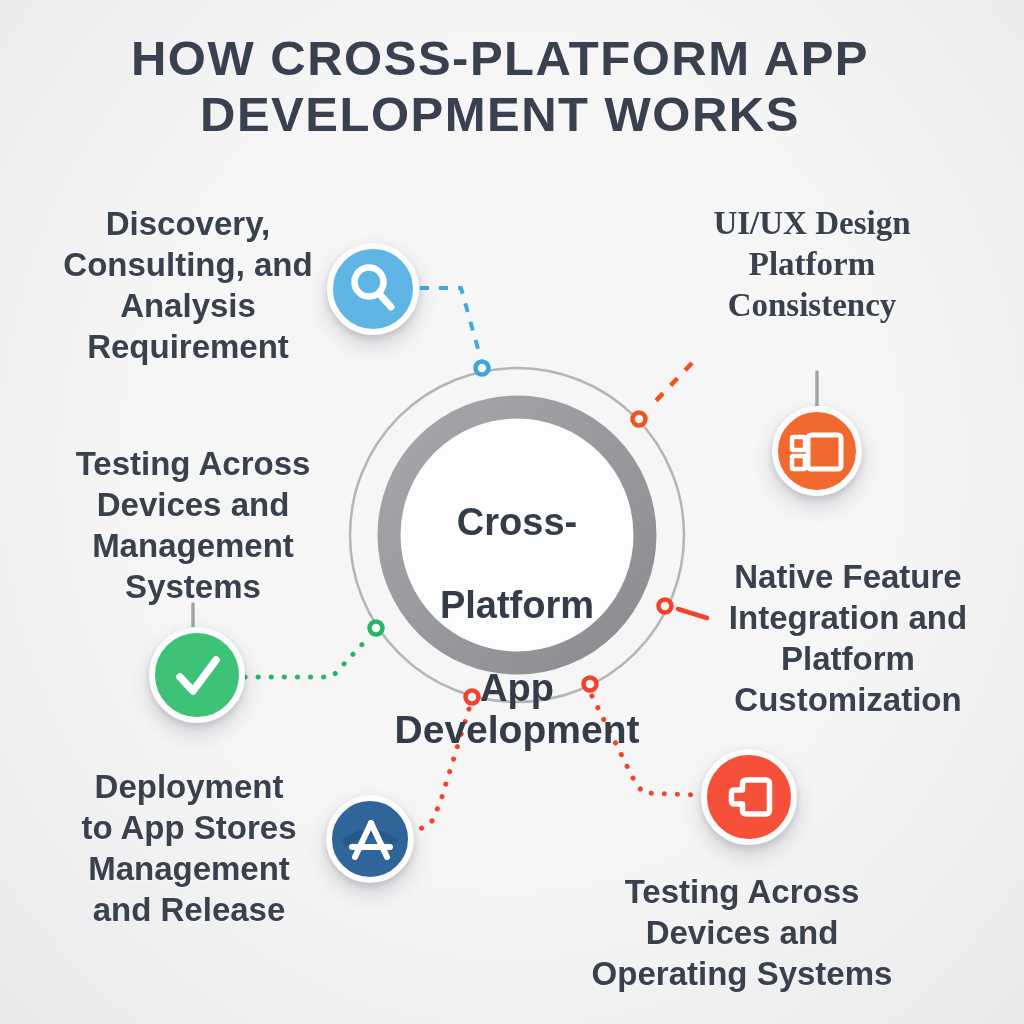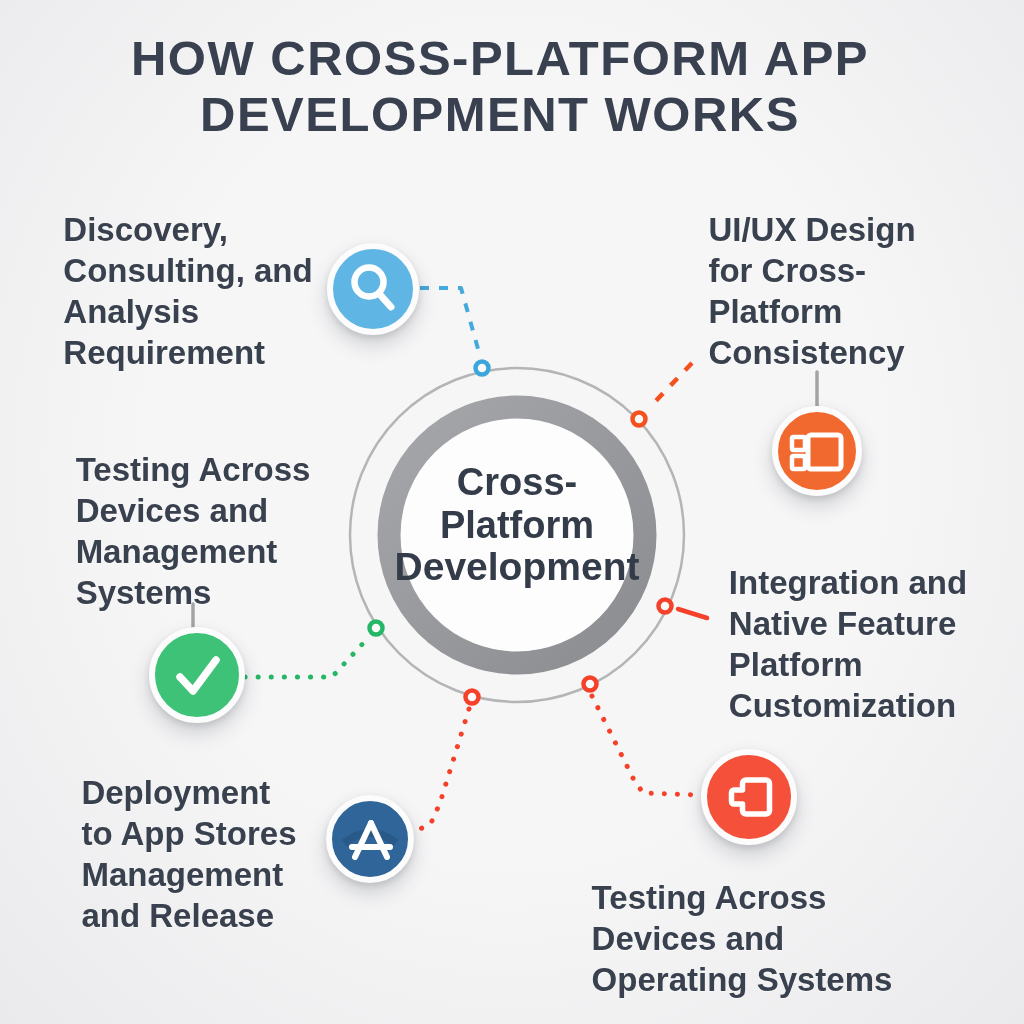--- a/index.html
+++ b/index.html
@@ -10,31 +10,30 @@
     color:#39414e;
   }
   .canvas{position:absolute;inset:0;}
   svg.overlay{position:absolute;left:0;top:0;}
   .title{
     position:absolute;top:30px;left:0;width:1000px;text-align:center;
     font-weight:700;color:#394150;letter-spacing:1.5px;
   }
   .title .t-line{font-size:49px;line-height:56px;}
   .label{
-    position:absolute;font-weight:700;
+    position:absolute;text-align:center;font-weight:700;
     font-size:33px;line-height:41px;color:#39414e;
     transform:translateX(-50%);white-space:nowrap;
     text-shadow:0 1px 1px rgba(255,255,255,.6);
-    margin-top:6px;
   }
   .hub-text{
     position:absolute;left:517px;top:461px;transform:translateX(-50%);
     text-align:center;color:#343c49;font-weight:700;white-space:nowrap;
   }
-  .hub-text .h-big{font-size:38px;line-height:43px;}
+  .hub-text .h-big{font-size:38px;line-height:43px;margin-top:40px;}
   .hub-text .h-small{font-size:39px;line-height:40px;}
   .icon{
     position:absolute;border-radius:50%;
     border:6px solid #fcfcfd;
     box-shadow:0 10px 20px rgba(55,60,70,.20), 0 3px 6px rgba(55,60,70,.14);
     display:flex;align-items:center;justify-content:center;
     box-sizing:content-box;
   }
   .icon svg{display:block;}
 </style>
@@ -74,47 +73,47 @@
     <circle cx="639" cy="419" r="6.5" fill="#fafafa" stroke="#f4511f" stroke-width="4.5"></circle>
     <circle cx="376" cy="628" r="6.5" fill="#fafafa" stroke="#25b766" stroke-width="4.5"></circle>
     <circle cx="665" cy="606" r="6.5" fill="#fafafa" stroke="#f5402a" stroke-width="4.5"></circle>
     <circle cx="472" cy="697" r="6.5" fill="#fafafa" stroke="#f5402a" stroke-width="4.5"></circle>
     <circle cx="590" cy="684" r="6.5" fill="#fafafa" stroke="#f5402a" stroke-width="4.5"></circle>
   </svg>
 
   <div class="hub-text">
     <div class="h-big">Cross-</div>
     <div class="h-big">Platform</div>
+    <div class="h-big">App</div>
     <div class="h-small">Development</div>
   </div>
 
   <div class="label" style="left:188px;top:203px;">
     <div>Discovery,</div>
     <div>Consulting, and</div>
     <div>Analysis</div>
     <div>Requirement</div>
   </div>
 
-  <div class="label" style="left:812px;top:203px;">
+  <div class="label" style="left:812px;top:203px;font-family:Liberation Serif, serif;">
     <div>UI/UX Design</div>
-    <div>for Cross-</div>
     <div>Platform</div>
     <div>Consistency</div>
   </div>
 
   <div class="label" style="left:193px;top:443px;">
     <div>Testing Across</div>
     <div>Devices and</div>
     <div>Management</div>
     <div>Systems</div>
   </div>
 
   <div class="label" style="left:848px;top:556px;">
+    <div>Native Feature</div>
     <div>Integration and</div>
-    <div>Native Feature</div>
     <div>Platform</div>
     <div>Customization</div>
   </div>
 
   <div class="label" style="left:189px;top:766px;">
     <div>Deployment</div>
     <div>to App Stores</div>
     <div>Management</div>
     <div>and Release</div>
   </div>

